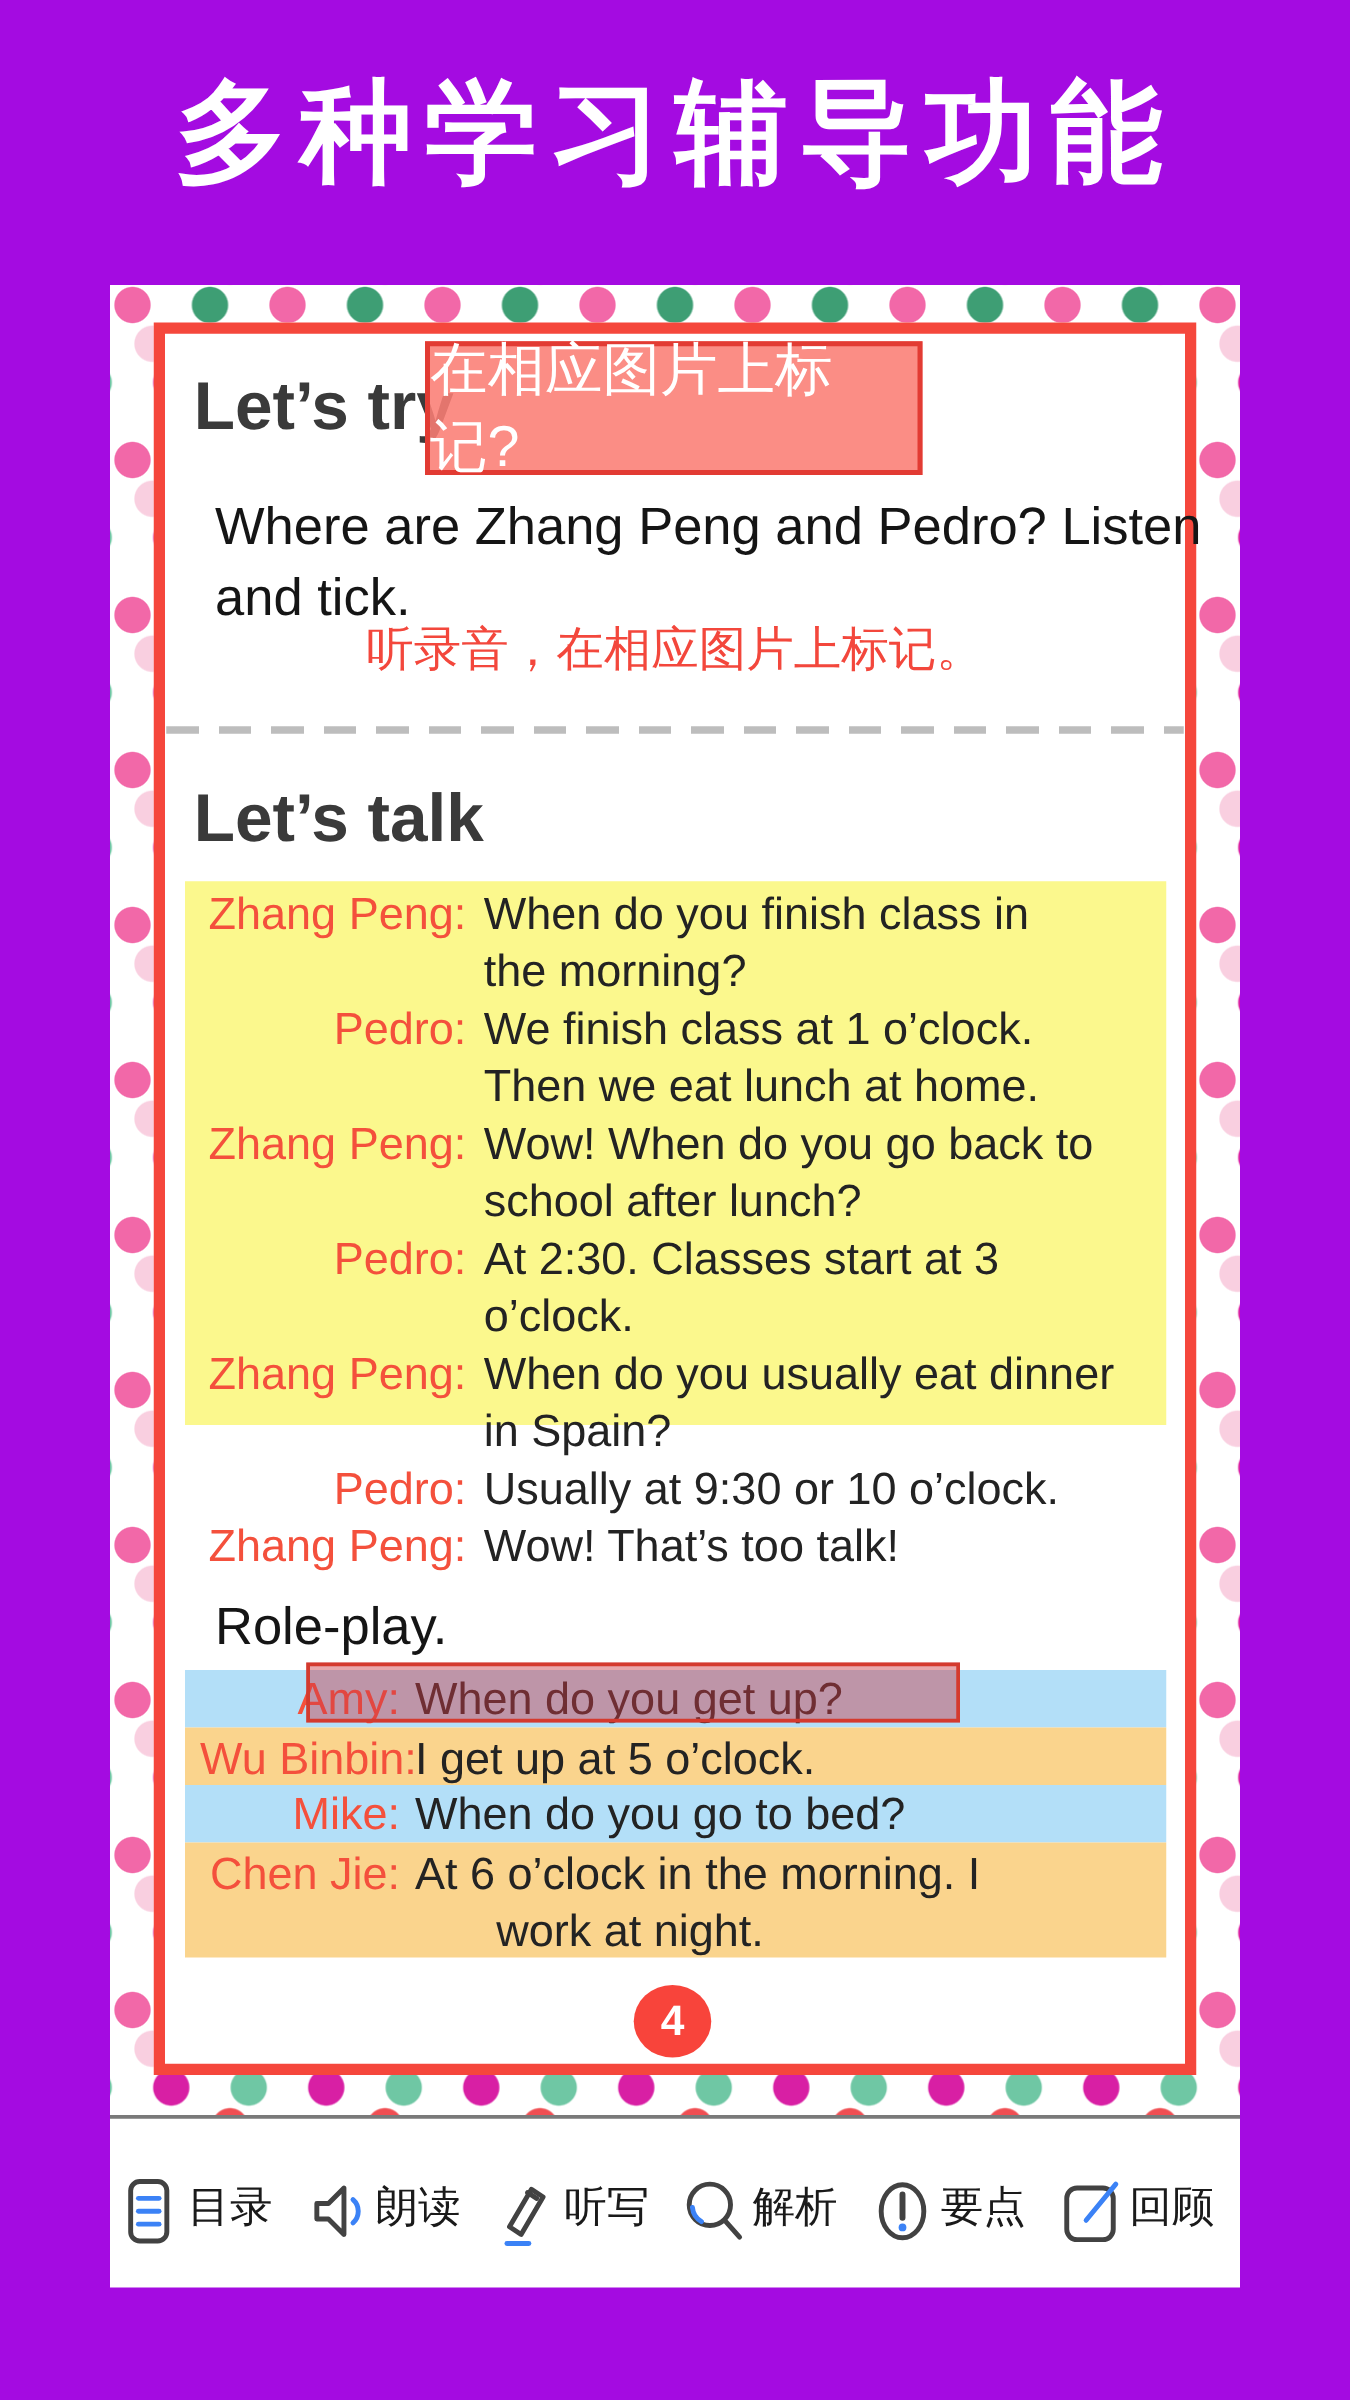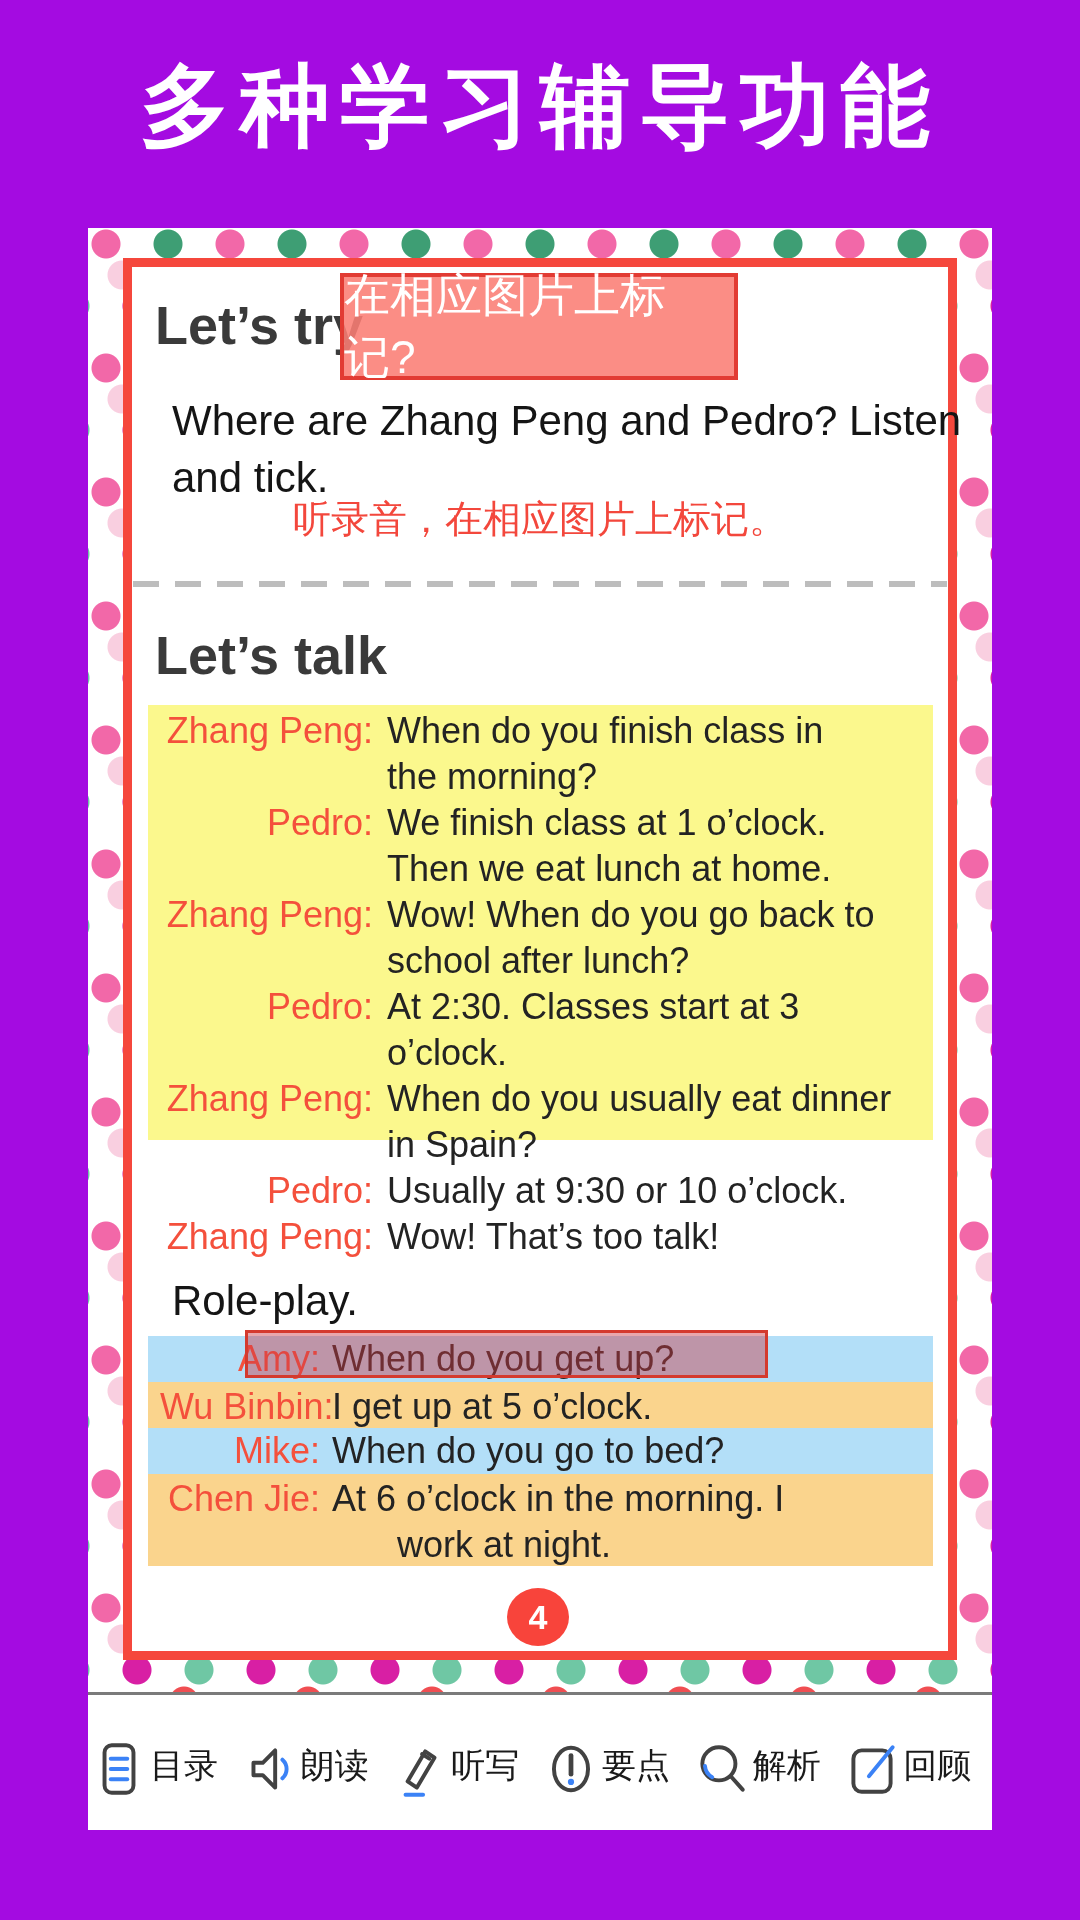--- a/index.html
+++ b/index.html
@@ -190,35 +190,35 @@
     <div class="tool">
       <svg viewBox="0 0 60 60">
         <path class="ic" d="M18 42 L35 13 L44 19 L27 48 Z"></path>
         <line class="ic" x1="39" y1="20" x2="32" y2="15.5"></line>
         <line class="ib" x1="16" y1="55" x2="33" y2="55"></line>
       </svg>
       <div class="lbl">听写</div>
     </div>
     <div class="tool">
       <svg viewBox="0 0 60 60">
+        <circle class="ic" cx="27" cy="25" r="16"></circle>
+        <line class="ic" x1="38.5" y1="37" x2="50" y2="50"></line>
+        <path class="ib" d="M13.5 27 a 14 14 0 0 0 7 11"></path>
+      </svg>
+      <div class="lbl">解析</div>
+    </div>
+    <div class="tool">
+      <svg viewBox="0 0 60 60">
         <ellipse class="ic" cx="30" cy="30" rx="16.5" ry="20.5"></ellipse>
         <line class="ic" x1="30" y1="17" x2="30" y2="35" style="stroke-width:4.6"></line>
         <circle cx="30" cy="42.5" r="3" fill="#3B82F6" stroke="none"></circle>
       </svg>
       <div class="lbl">要点</div>
     </div>
     <div class="tool">
       <svg viewBox="0 0 60 60">
-        <circle class="ic" cx="27" cy="25" r="16"></circle>
-        <line class="ic" x1="38.5" y1="37" x2="50" y2="50"></line>
-        <path class="ib" d="M13.5 27 a 14 14 0 0 0 7 11"></path>
-      </svg>
-      <div class="lbl">解析</div>
-    </div>
-    <div class="tool">
-      <svg viewBox="0 0 60 60">
         <rect class="ic" x="12" y="12" width="36" height="40" rx="8"></rect>
         <line class="ib" x1="27" y1="37" x2="50" y2="9"></line>
       </svg>
       <div class="lbl">回顾</div>
     </div>
   </div>
 </div>
 
 </body></html>

